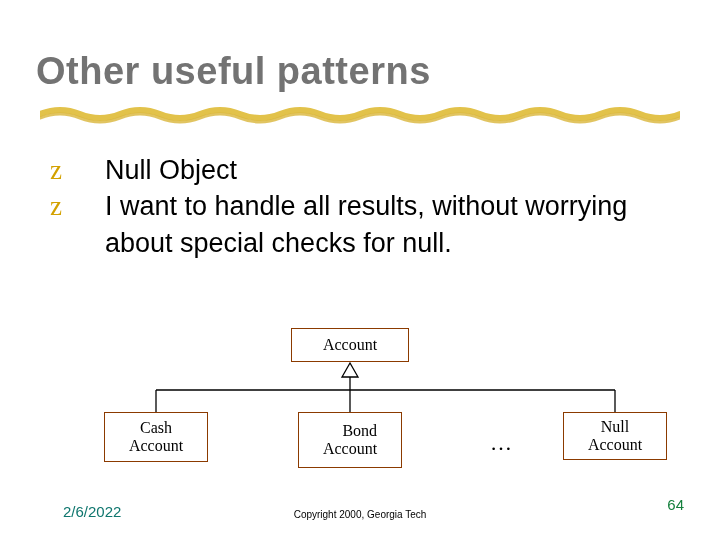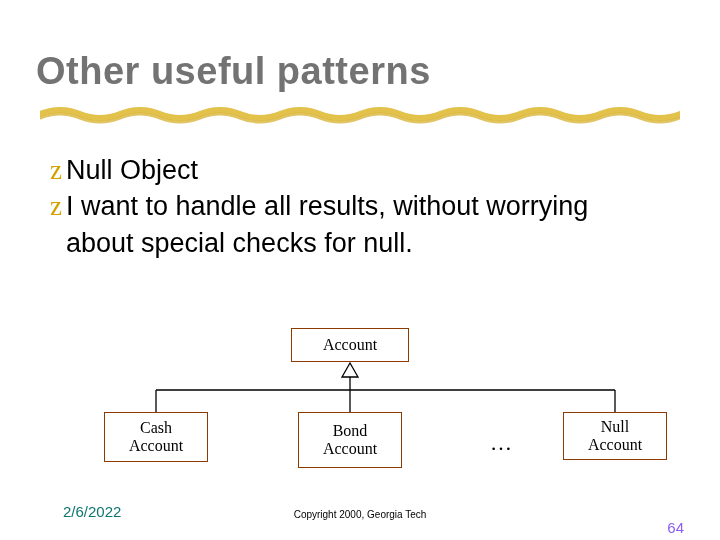--- a/index.html
+++ b/index.html
@@ -41,44 +41,44 @@
   }
   .b-row { display: flex; }
   .z {
     font-family: "Wingdings", "Zapf Dingbats", serif;
     color: #d3a100;
     flex: 0 0 auto;
     margin-right: 4px;
     font-size: 27px;
     line-height: 1.35;
   }
-  .b-text { flex: 1 1 auto; }
+  .b-text { flex: 1 1 auto; margin-left: 39px; }
 
   .footer-left {
     position: absolute;
     left: 36px;
     bottom: 20px;
     font-size: 15px;
     color: #0f766e;
     margin-left: 27px;
   }
   .footer-center {
     position: absolute;
     bottom: 20px;
     width: 720px;
     text-align: center;
     font-size: 10px;
     color: #000;
   }
   .footer-right {
     position: absolute;
     right: 36px;
-    bottom: 4px;
+    bottom: 27px;
     font-size: 15px;
-    color: #8b5cf6;
+    color: #15803d;
   }
 
   
   .diagram {
     position: absolute;
     left: 0;
     top: 310px;
     width: 720px;
     height: 170px;
   }
@@ -148,21 +148,21 @@
 
   <div class="box" style="left:291px; top:18px; width:118px; height:34px;">
     <span>Account</span>
   </div>
 
   <div class="box box-multi" style="left:104px; top:102px; width:104px; height:50px; white-space:pre;">
     <span>Cash
 Account</span>
   </div>
 
-  <div class="box box-multi" style="left:298px; top:102px; width:104px; height:56px; white-space:pre;">
+  <div class="box box-multi" style="left:298px; top:102px; width:104px; height:56px; white-space:pre;text-align:right;">
     <span>Bond
 Account</span>
   </div>
 
   <div class="ellipsis" style="left:490px; top:120px;">…</div>
 
   <div class="box box-multi" style="left:563px; top:102px; width:104px; height:48px; white-space:pre;">
     <span>Null
 Account</span>
   </div>

